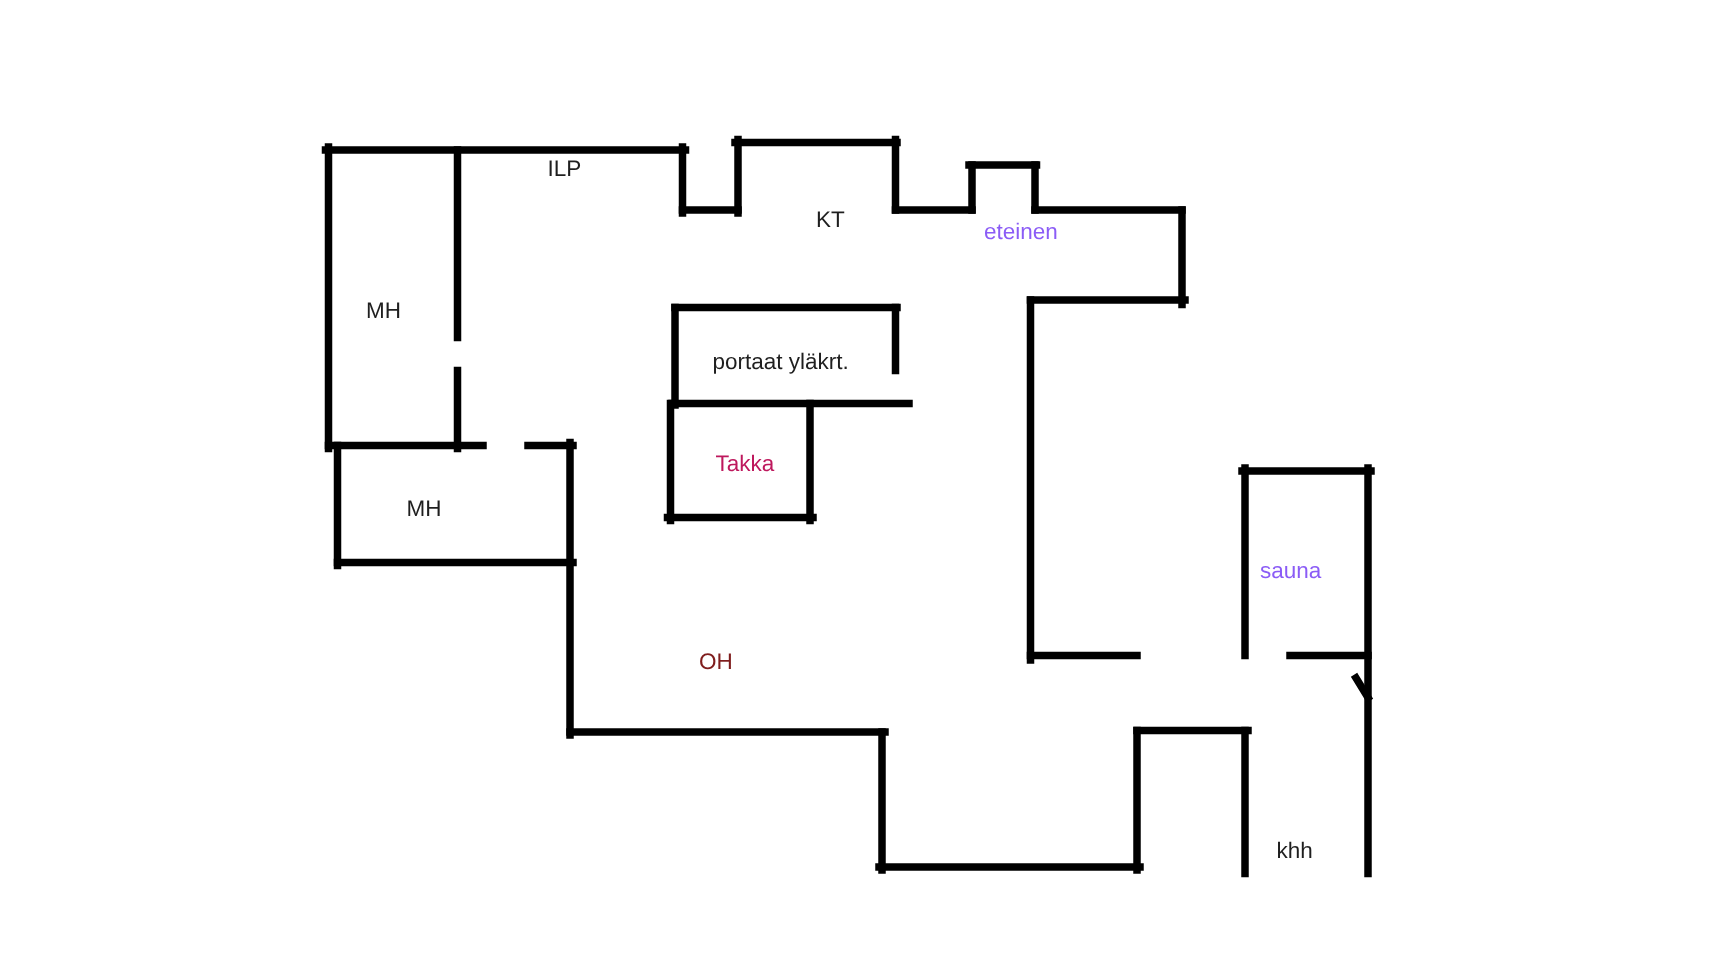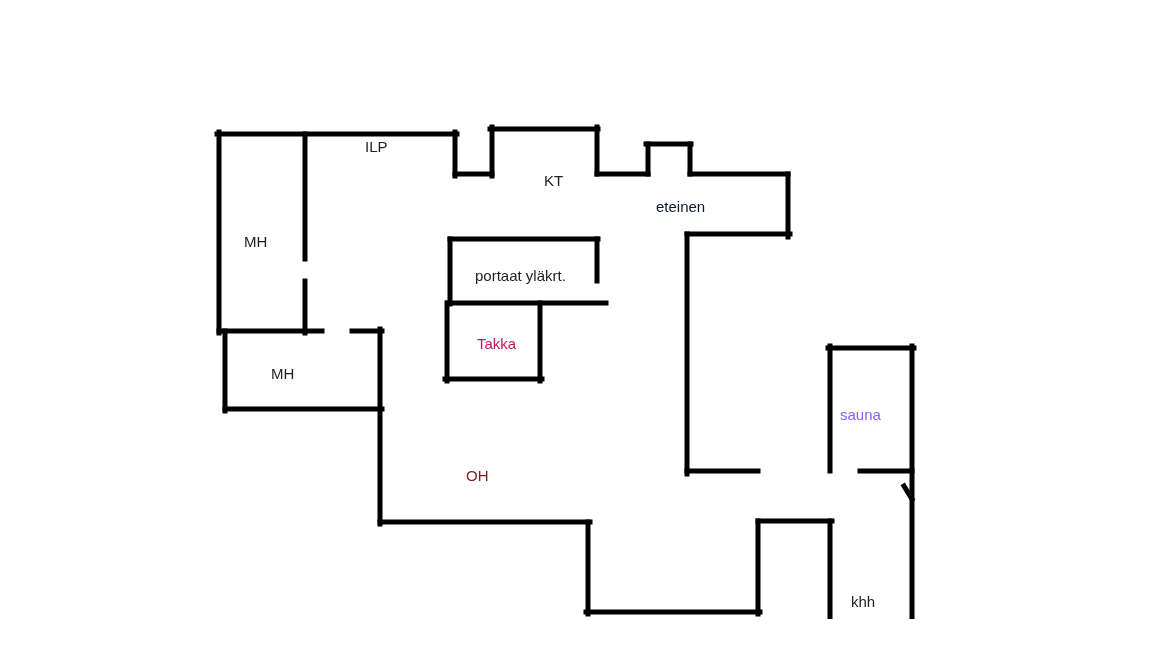--- a/index.html
+++ b/index.html
@@ -8,21 +8,20 @@
     padding: 0;
     background: #ffffff;
   }
   #floorplan {
     position: relative;
     width: 1152px;
     height: 585px;
     background: #ffffff;
     overflow: hidden;
     font-family: "Liberation Sans", sans-serif;
-    margin-top: 34px;
   }
   #walls-svg {
     position: absolute;
     left: 0;
     top: 0;
     width: 1152px;
     height: 648px;
   }
   .room-label {
     position: absolute;
@@ -77,21 +76,21 @@
       <line x1="450" y1="205" x2="450" y2="270" stroke="#000000" stroke-width="5" stroke-linecap="square"></line>
       <line x1="448" y1="269" x2="606" y2="269" stroke="#000000" stroke-width="5" stroke-linecap="square"></line>
       <line x1="447" y1="269" x2="447" y2="347" stroke="#000000" stroke-width="5" stroke-linecap="square"></line>
       <line x1="445" y1="345" x2="542" y2="345" stroke="#000000" stroke-width="5" stroke-linecap="square"></line>
       <line x1="540" y1="269" x2="540" y2="347" stroke="#000000" stroke-width="5" stroke-linecap="square"></line>
       <line x1="904" y1="452" x2="912" y2="465" stroke="#000000" stroke-width="5" stroke-linecap="square"></line>
     </svg>
 
 <div class="room-label" style="left: 365px; top: 104px; color: rgb(31, 31, 31); font-size: 15px;">ILP</div>
     <div class="room-label" style="left: 544px; top: 138px; color: rgb(31, 31, 31); font-size: 15px;">KT</div>
-    <div class="room-label" style="left: 656px; top: 164px; color: #0f172a; font-size: 15px;">eteinen</div>
+    <div class="room-label" style="left: 656px; top: 146px; color: #8b5cf6; font-size: 15px;">eteinen</div>
     <div class="room-label" style="left: 244px; top: 199px; color: rgb(31, 31, 31); font-size: 15px;">MH</div>
     <div class="room-label" style="left: 475px; top: 233px; color: rgb(31, 31, 31); font-size: 15px; text-align: center;">portaat yläkrt.</div>
     <div class="room-label" style="left: 477px; top: 301px; color: #be185d; font-size: 15px;">Takka</div>
     <div class="room-label" style="left: 271px; top: 331px; color: rgb(31, 31, 31); font-size: 15px;">MH</div>
     <div class="room-label" style="left: 466px; top: 433px; color: #7f1d1d; font-size: 15px;">OH</div>
     <div class="room-label" style="left: 840px; top: 372px; color: #8b5cf6; font-size: 15px;">sauna</div>
     <div class="room-label" style="left: 851px; top: 559px; color: rgb(31, 31, 31); font-size: 15px;">khh</div>
   </div>
 
 </body></html>

